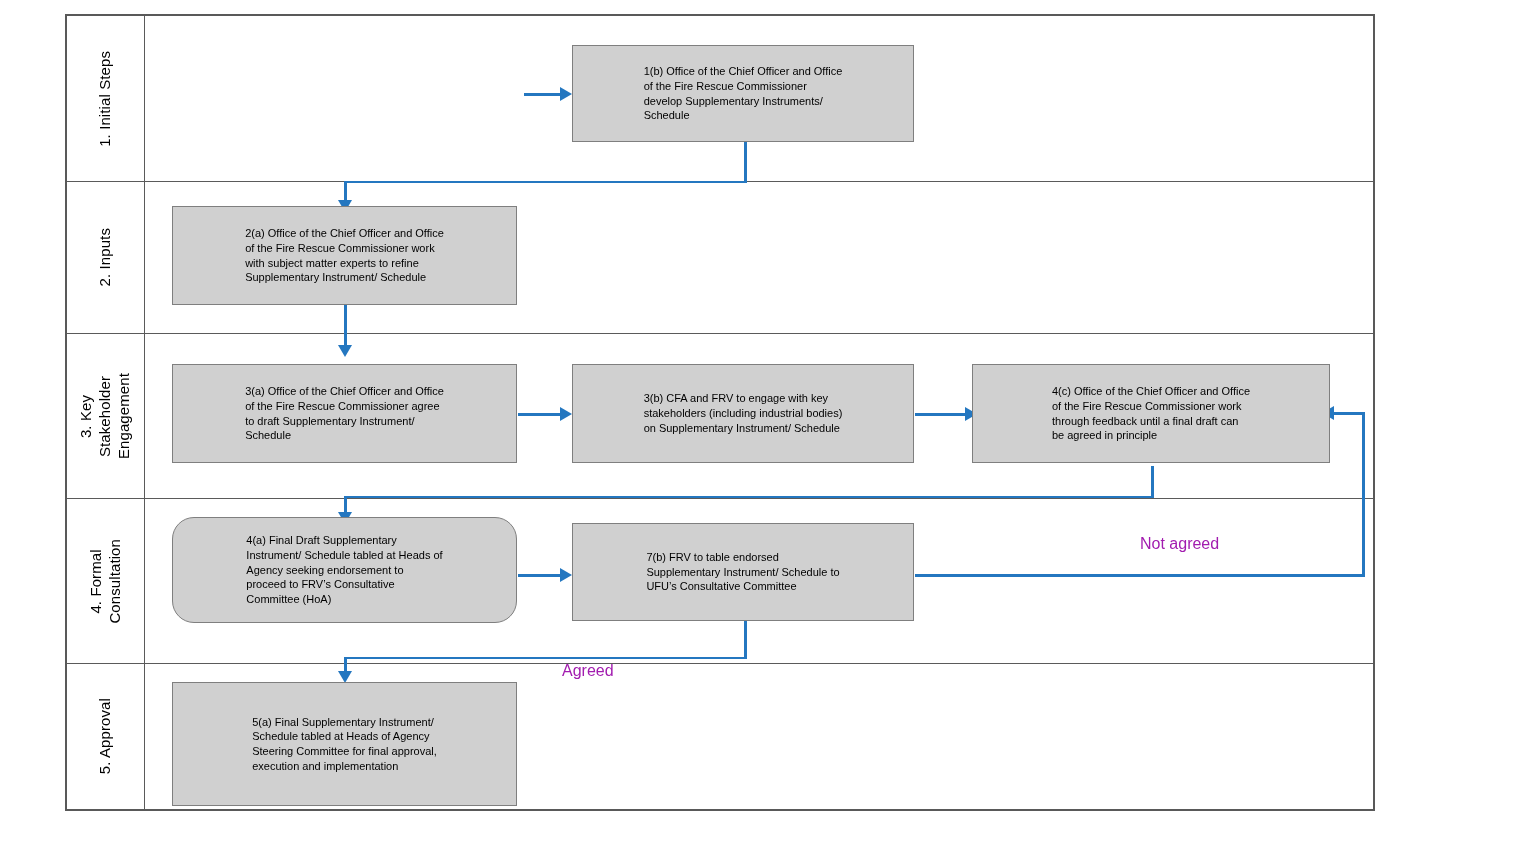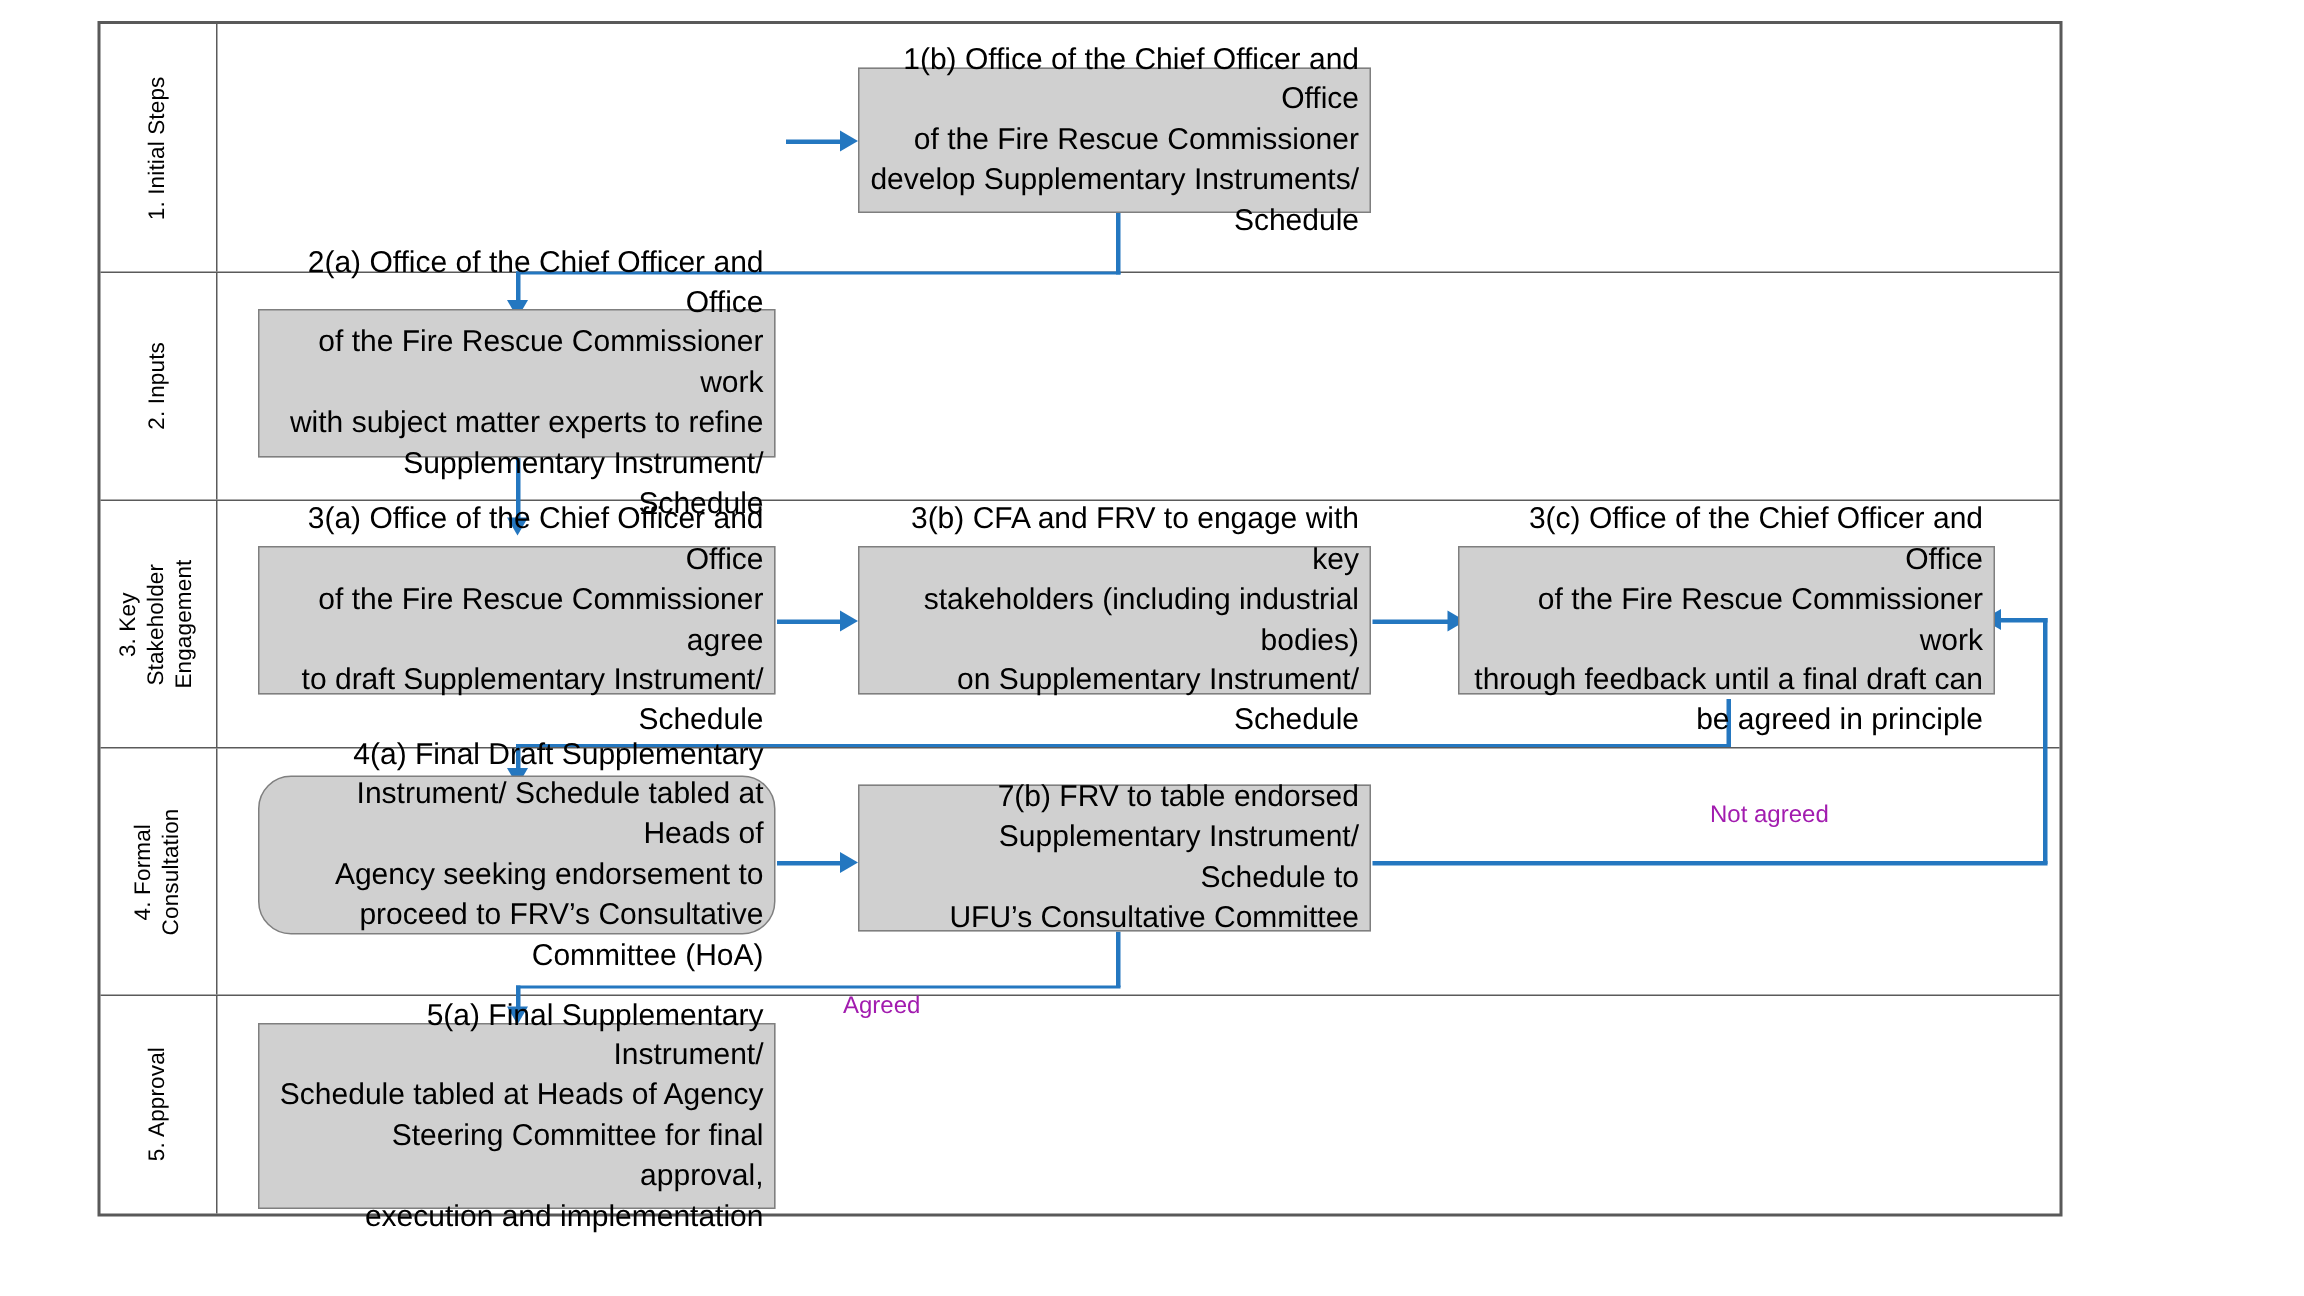--- a/index.html
+++ b/index.html
@@ -63,22 +63,22 @@
 
   
   .node {
     position: absolute;
     box-sizing: border-box;
     background: #d0d0d0;
     border: 1.6px solid #7f7f7f;
     display: flex;
     align-items: center;
     justify-content: center;
-    text-align: right;
-    font-size: 20px;
+    text-align: left;
+    font-size: 11px;
     line-height: 1.34;
     color: #000000;
     padding: 4px 7px;
     white-space: pre-line;
   }
   .node.start {
     background: #fbe2d0;
     border: 4px solid #ED8B33;
     border-radius: 56px;
   }
@@ -212,21 +212,21 @@
 
   <div class="node" style="left:172px; top:364px; width:345px; height:99px;">3(a) Office of the Chief Officer and Office
 of the Fire Rescue Commissioner agree
 to draft Supplementary Instrument/
 Schedule</div>
 
   <div class="node" style="left:572px; top:364px; width:342px; height:99px;">3(b) CFA and FRV to engage with key
 stakeholders (including industrial bodies)
 on Supplementary Instrument/ Schedule</div>
 
-  <div class="node" style="left:972px; top:364px; width:358px; height:99px;">3(c) Office of the Chief Officer and Office
+  <div class="node" style="left:972px; top:364px; width:358px; height:99px;">4(c) Office of the Chief Officer and Office
 of the Fire Rescue Commissioner work
 through feedback until a final draft can
 be agreed in principle</div>
 
   <div class="node" style="left:172px; top:517px; width:345px; height:106px;border-radius:22px;">4(a) Final Draft Supplementary
 Instrument/ Schedule tabled at Heads of
 Agency seeking endorsement to
 proceed to FRV’s Consultative
 Committee (HoA)</div>
 

